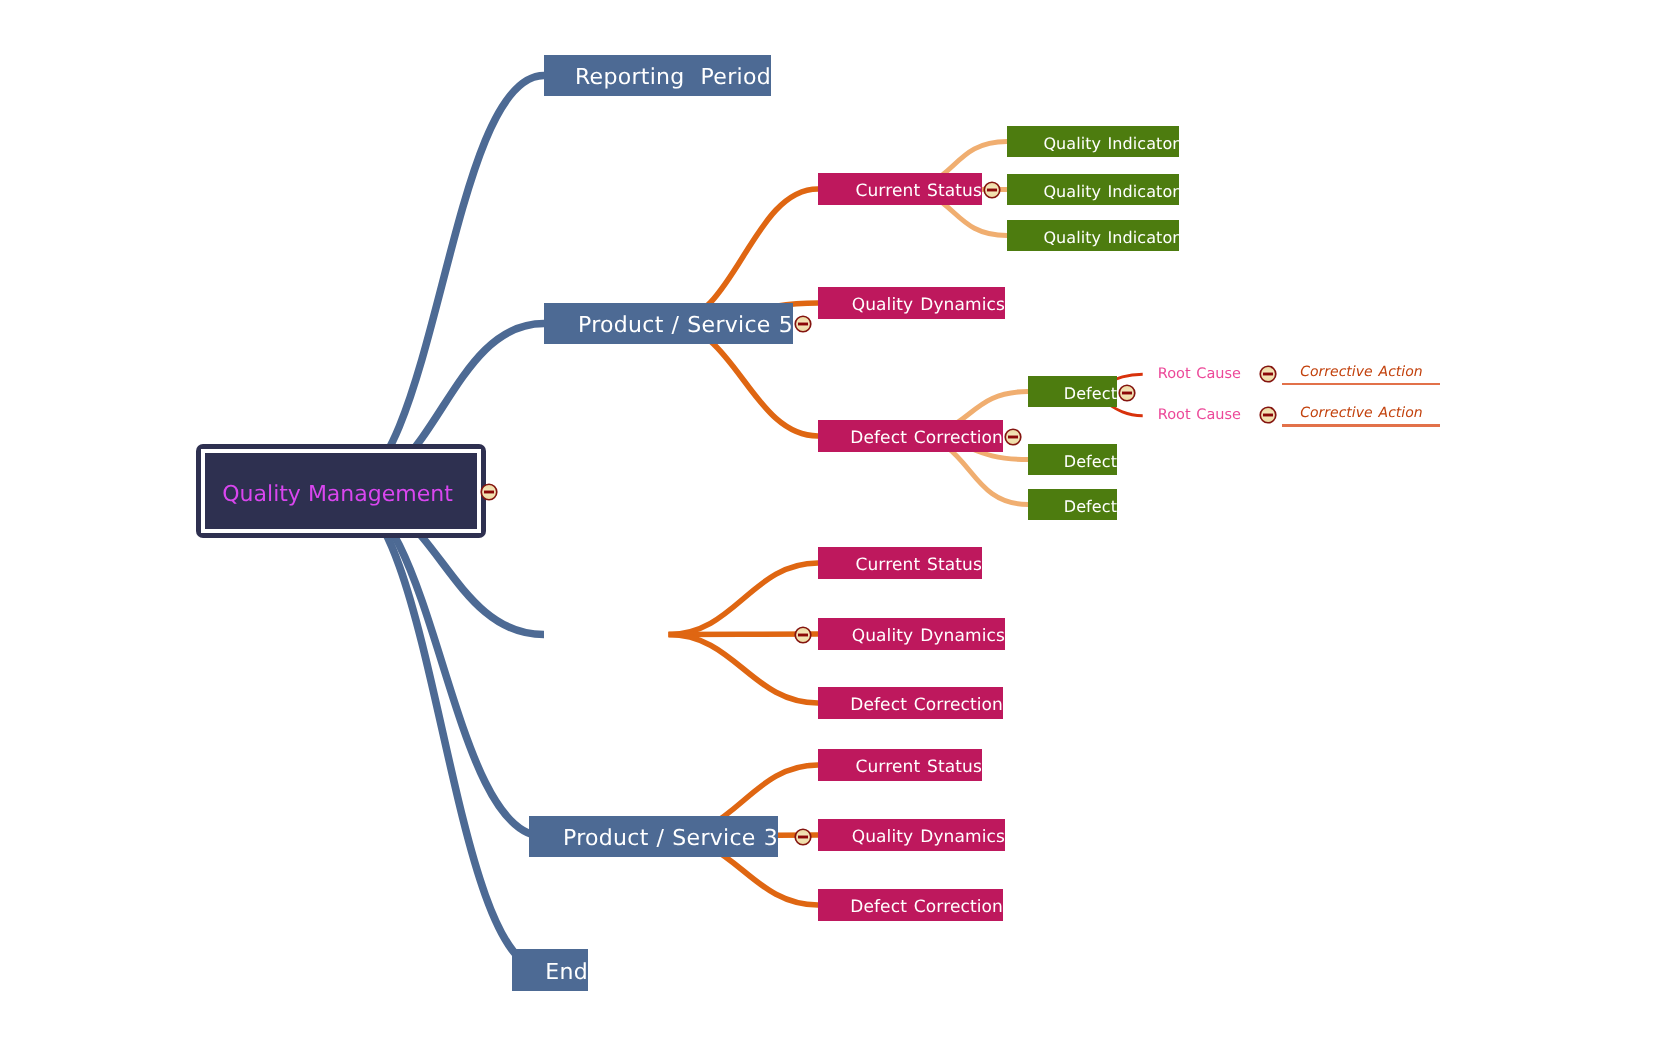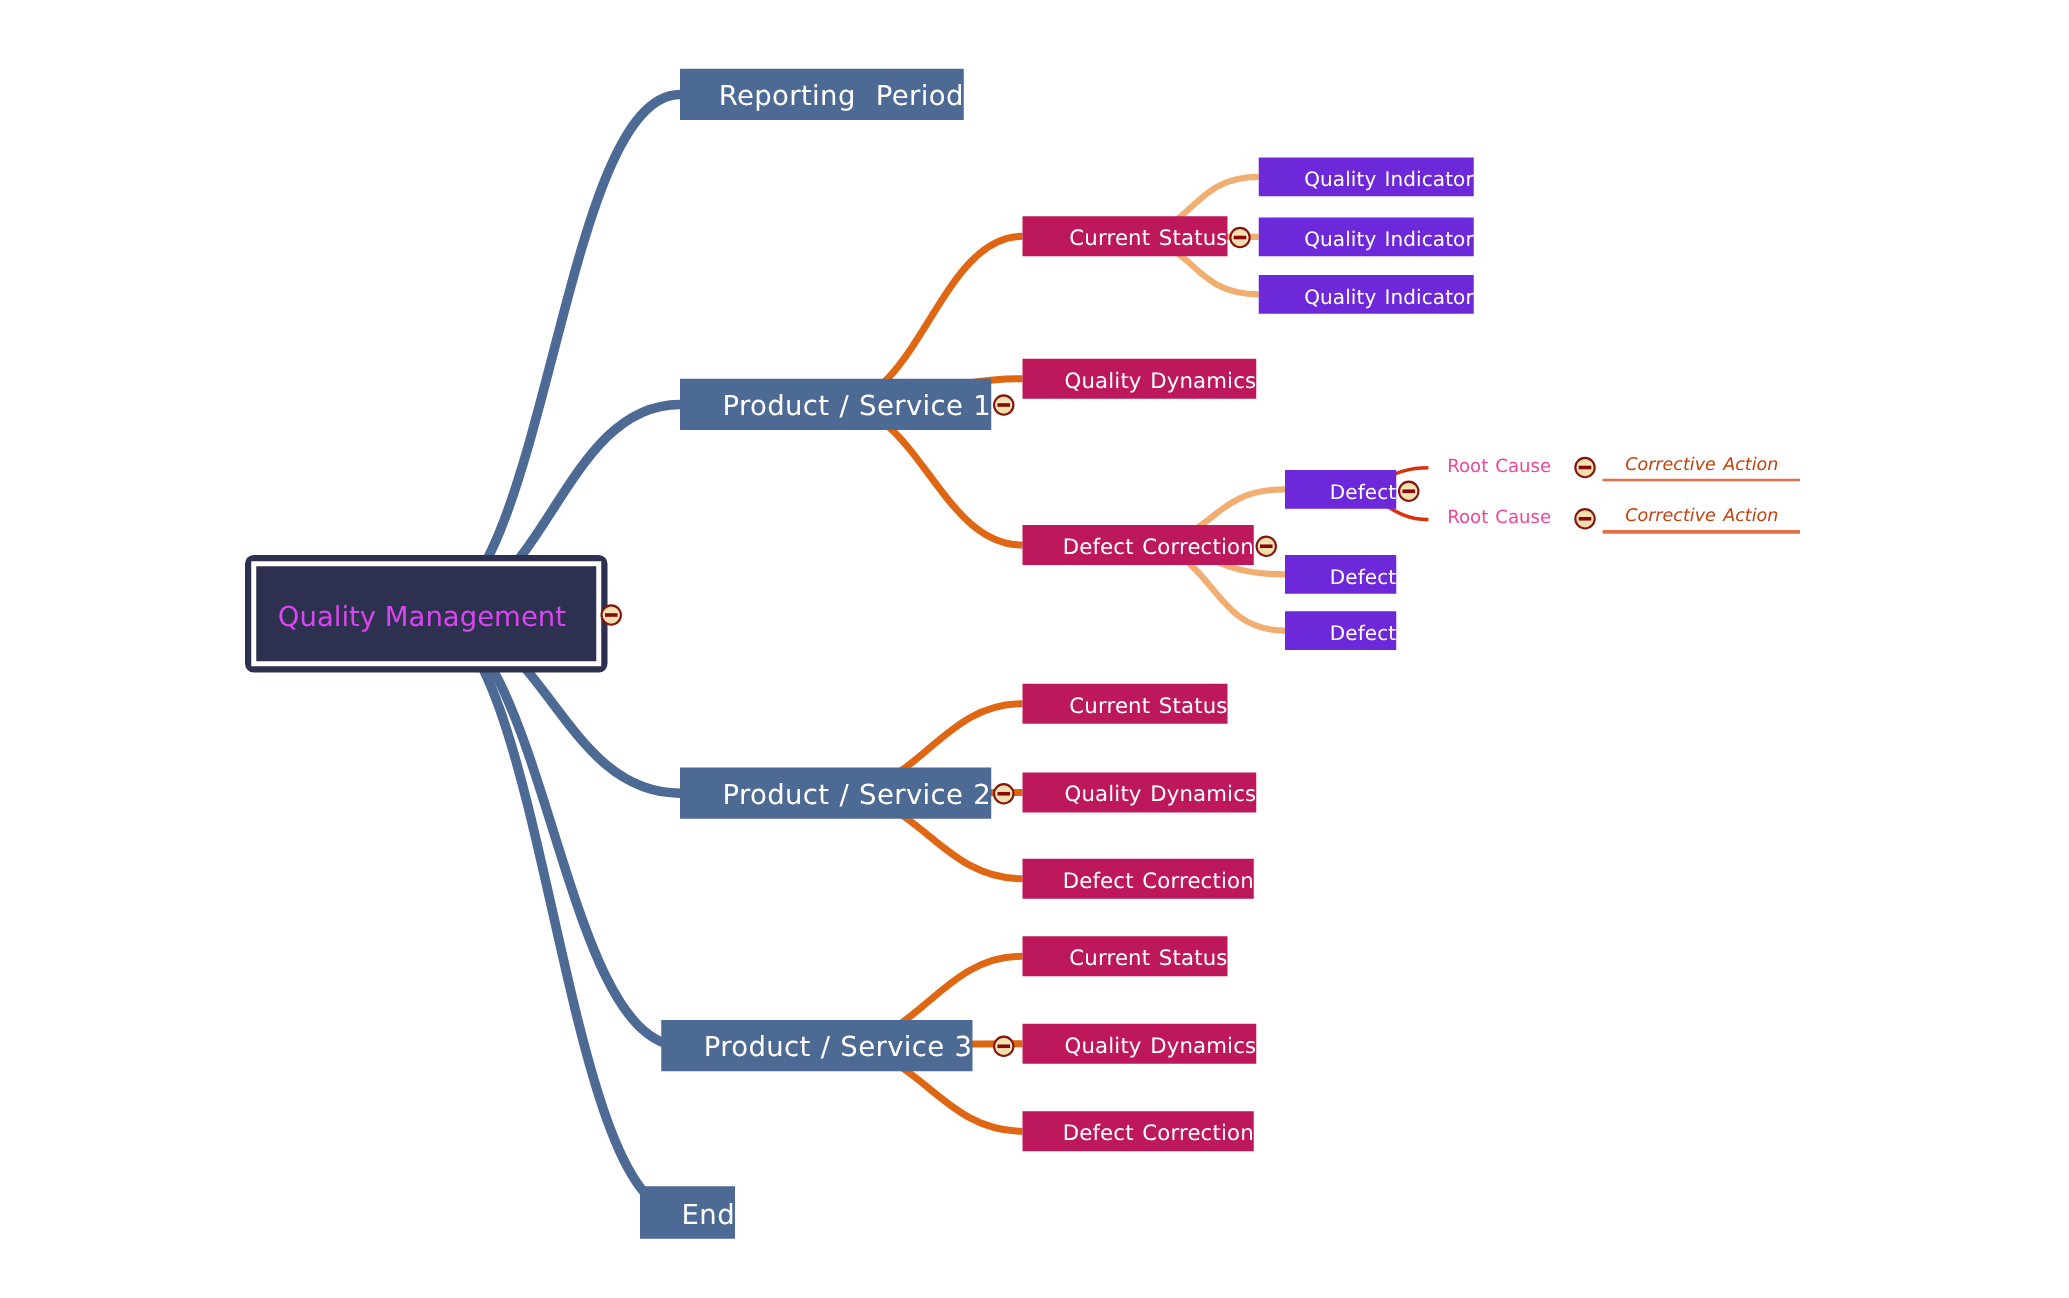--- a/index.html
+++ b/index.html
@@ -6,21 +6,21 @@
 html,body{margin:0;padding:0;background:#ffffff;}
 body{width:1655px;height:1038px;overflow:hidden;font-family:"DejaVu Sans",sans-serif;
      -webkit-font-smoothing:antialiased;text-rendering:geometricPrecision;}
 #stage{position:relative;width:1655px;height:1038px;background:#ffffff;overflow:hidden;}
 svg#links{position:absolute;left:0;top:0;width:1655px;height:1038px;}
 .node{position:absolute;box-sizing:border-box;display:flex;align-items:center;
       justify-content:flex-end;color:#ffffff;}
 .node span{white-space:pre;display:block;position:relative;top:2.2px;}
 .n1{font-size:22px;background:#4d6a94;word-spacing:0.7px;letter-spacing:0.3px;}
 .n2{font-size:17px;background:#be185d;word-spacing:1.4px;letter-spacing:0.12px;}
-.n3{font-size:16px;background:#6d28d9;word-spacing:1.3px;letter-spacing:0.08px;}
+.n3{font-size:16px;background:#4d7c0f;word-spacing:1.3px;letter-spacing:0.08px;}
 .rootbox{position:absolute;background:#2e3050;border-radius:7px;box-sizing:border-box;
          padding:5px;}
 .rootinner{width:100%;height:100%;box-sizing:border-box;border:4.5px solid #ffffff;
            display:flex;flex-direction:column;justify-content:center;padding-left:17.7px;
            padding-top:8px;color:#d946ef;font-size:22px;line-height:28.2px;}
 .rootinner span{white-space:pre;display:block;}
 .plainlabel{position:absolute;color:#ec4899;font-size:14.5px;white-space:pre;
             line-height:1;transform:translateY(-50%);word-spacing:1px;}
 .italiclabel{position:absolute;color:#c2410c;font-size:14px;font-style:italic;
              white-space:pre;line-height:1;transform:translateY(-50%);word-spacing:1.5px;}
@@ -57,24 +57,21 @@
 </svg>
 <div class="rootbox" style="left:195.6px;top:444.2px;width:290.2px;height:94.2px;">
       <div class="rootinner">
         <span>Quality Management</span>
       </div>
     </div>
 <div class="node n1" style="left:544px;top:55px;width:227px;height:41px;">
       <span>Reporting  Period</span>
     </div>
 <div class="node n1" style="left:544px;top:303px;width:249px;height:41px;">
-      <span>Product / Service 1</span>
-    </div>
-<div class="node n1" style="left:544px;top:614px;width:249px;height:41px;">
-      <span>Product / Service 2</span>
+      <span>Product / Service 5</span>
     </div>
 <div class="node n1" style="left:529px;top:816px;width:249px;height:41px;">
       <span>Product / Service 3</span>
     </div>
 <div class="node n1" style="left:512px;top:949px;width:76px;height:42px;">
       <span>End</span>
     </div>
 <div class="node n2" style="left:818px;top:173px;width:164px;height:32px;">
       <span>Current Status</span>
     </div>

